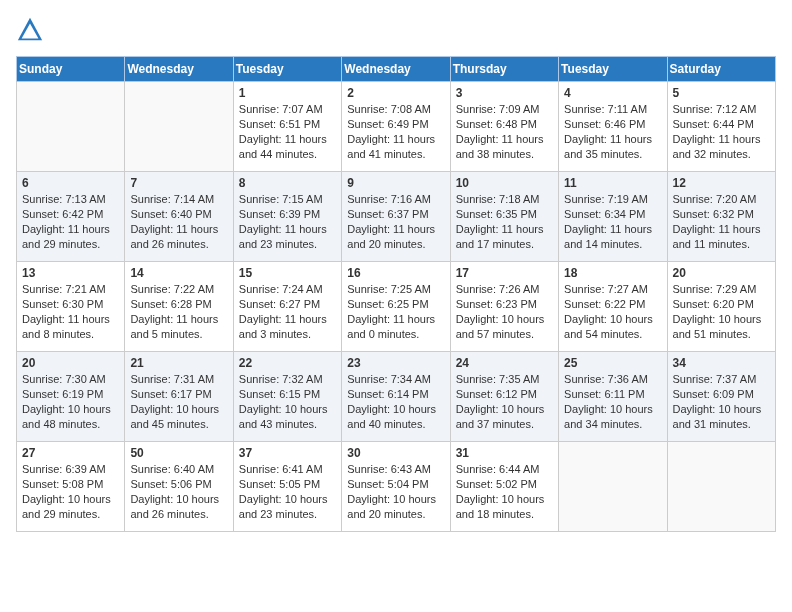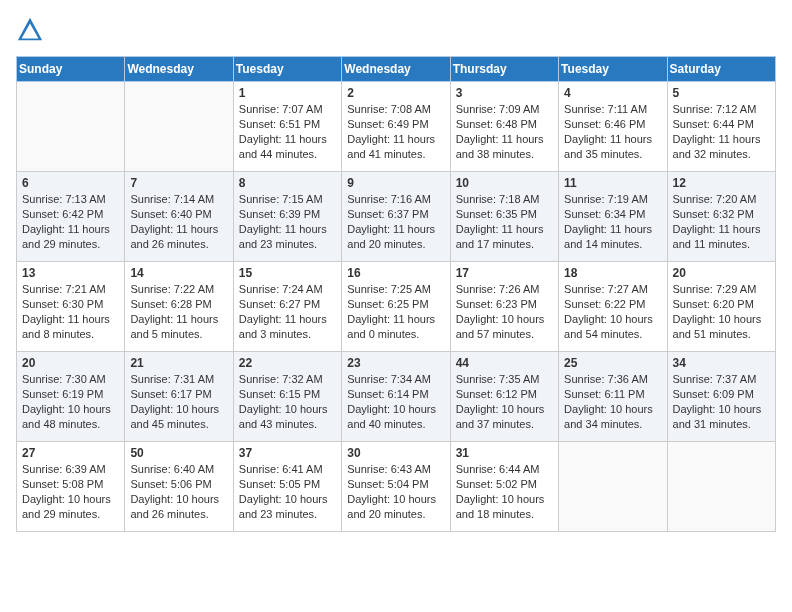--- a/index.html
+++ b/index.html
@@ -214,21 +214,21 @@
         </td>
         <td>
           <span class="day-num">22</span>
           <div class="day-info">Sunrise: 7:32 AM<br>Sunset: 6:15 PM<br>Daylight: 10 hours and 43 minutes.</div>
         </td>
         <td>
           <span class="day-num">23</span>
           <div class="day-info">Sunrise: 7:34 AM<br>Sunset: 6:14 PM<br>Daylight: 10 hours and 40 minutes.</div>
         </td>
         <td>
-          <span class="day-num">44</span>
+          <span class="day-num">24</span>
           <div class="day-info">Sunrise: 7:35 AM<br>Sunset: 6:12 PM<br>Daylight: 10 hours and 37 minutes.</div>
         </td>
         <td>
           <span class="day-num">25</span>
           <div class="day-info">Sunrise: 7:36 AM<br>Sunset: 6:11 PM<br>Daylight: 10 hours and 34 minutes.</div>
         </td>
         <td>
           <span class="day-num">34</span>
           <div class="day-info">Sunrise: 7:37 AM<br>Sunset: 6:09 PM<br>Daylight: 10 hours and 31 minutes.</div>
         </td>

